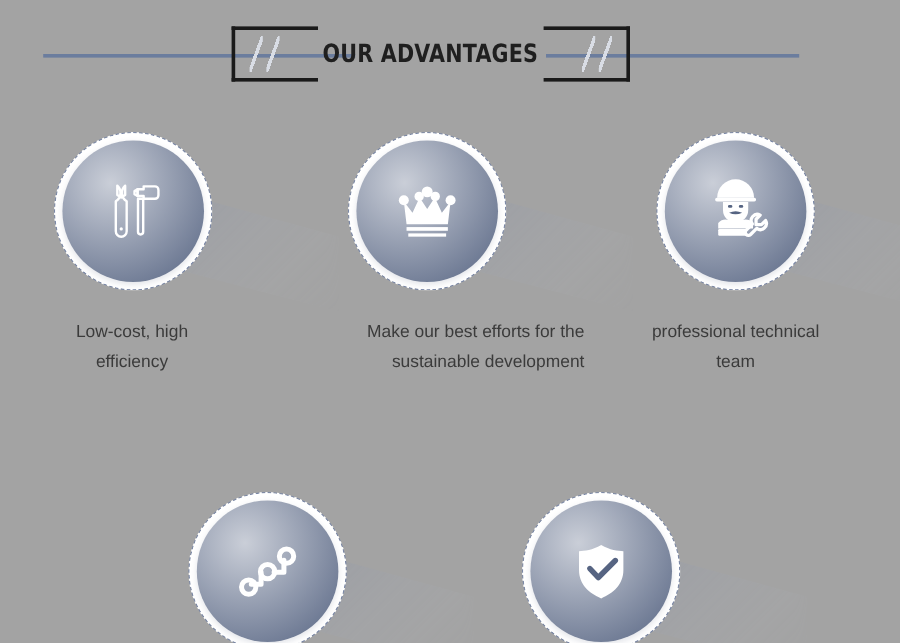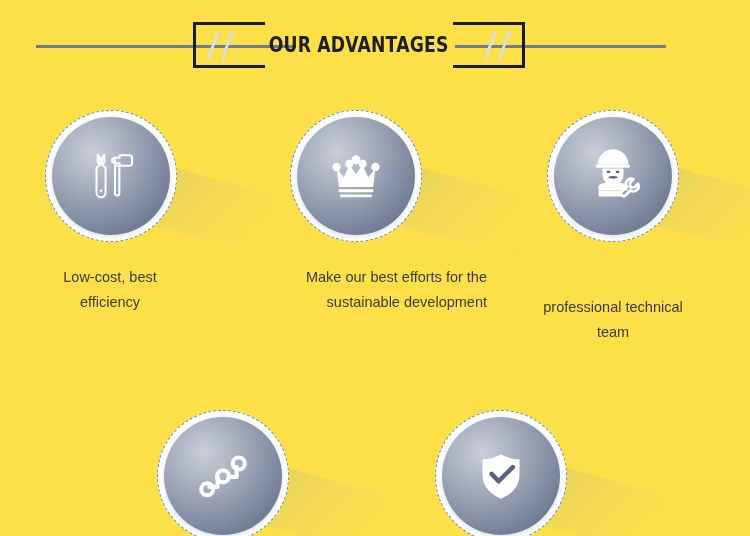--- a/index.html
+++ b/index.html
@@ -9,21 +9,21 @@
     height: 536px;
     background: #ffffff;
     font-family: "Liberation Sans", sans-serif;
     overflow: hidden;
   }
 
   #page {
     position: relative;
     width: 750px;
     height: 536px;
-    background: #fde047;
+    background: #a3a3a3;
   }
 
   
   #header {
     position: absolute;
     left: 0; top: 0;
     width: 750px; height: 92px;
   }
 
   .rule {
@@ -146,21 +146,21 @@
   #card-1 { left: 45px;  top: 18px; }
   #card-1 .badge-wrap { left: 0; top: 0; }
   #card-1 .card-label { left: -45px; top: 155px; width: 220px; }
 
   #card-2 { left: 290px; top: 18px; }
   #card-2 .badge-wrap { left: 0; top: 0; }
   #card-2 .card-label { left: -65px; top: 155px; width: 262px; text-align: right; }
 
   #card-3 { left: 547px; top: 18px; }
   #card-3 .badge-wrap { left: 0; top: 0; }
-  #card-3 .card-label { left: -45px; top: 155px; width: 222px; margin-top: 30px; }
+  #card-3 .card-label { left: -45px; top: 155px; width: 222px; }
 
   
   #card-4 { left: 157px; top: 318px; }
   #card-4 .badge-wrap { left: 0; top: 0; }
 
   #card-5 { left: 435px; top: 318px; }
   #card-5 .badge-wrap { left: 0; top: 0; }
 </style>
 </head>
 <body>
@@ -216,21 +216,21 @@
                        L41.6 18.0 L36.0 18.0 Z"></path>
 
               <path d="M36.0 11.8 L33.2 13.4 L33.2 16.4 L36.0 18.0 Z"></path>
 
               <path d="M41.2 20.6 L41.2 51.0 A 2.4 2.4 0 0 1 38.8 53.4
                        A 2.4 2.4 0 0 1 36.4 51.0 L36.4 20.6 Z"></path>
             </g>
           </svg>
         </div>
       </div>
-      <div class="card-label">Low-cost, best
+      <div class="card-label">Low-cost, high
 efficiency</div>
     </div>
 
     <div class="card" id="card-2">
       <div class="badge-shadow"></div>
       <div class="badge-wrap">
         <div class="badge-ring"></div>
         <div class="badge-disc">
           <svg class="badge-icon" viewBox="0 0 64 64">
             <g fill="#ffffff">

